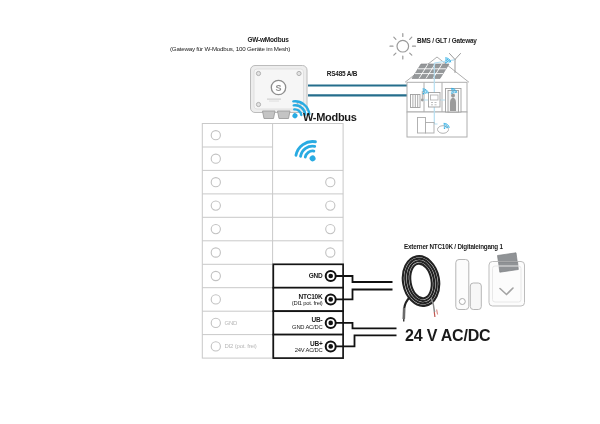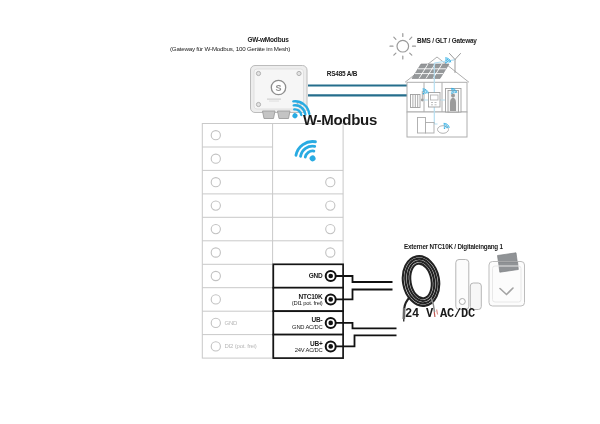--- a/index.html
+++ b/index.html
@@ -13,31 +13,31 @@
   .center{text-align:center;}
   .wifi-fill{fill:var(--wifi,#29ABE2);}
   .wifi-stroke{stroke:var(--wifi,#29ABE2);fill:none;stroke-linecap:round;}
   .bus-line{stroke:var(--bus,#256E8C);stroke-width:2.2;fill:none;}
   .wire{stroke:var(--wire,#111);stroke-width:1.8;fill:none;stroke-linejoin:miter;}
   .cyan-line{stroke:var(--bcyan,#B5DFF2);stroke-width:1.2;fill:none;}
   .gw-title{left:200px;top:36px;width:136px;font-size:6.5px;}
   .gw-subtitle{left:150px;top:44.5px;width:160px;font-size:6.2px;}
   .rs485{left:312px;top:69.5px;width:60px;font-size:6.4px;}
   .bms{left:417px;top:36.5px;font-size:6.4px;}
-  .wmodbus{left:303px;top:111px;font-size:15px;letter-spacing:-0.3px;}
+  .wmodbus{left:303px;top:111px;font-size:11px;letter-spacing:-0.3px;}
   .cell{
     position:absolute;left:272px;width:51.5px;height:23.5px;
     display:flex;flex-direction:column;justify-content:center;align-items:flex-end;
     padding-right:1px;box-sizing:border-box;
   }
   .cell .main{font-weight:bold;font-size:6.5px;line-height:1.12;letter-spacing:-0.2px;}
   .cell .sub{font-size:5.8px;line-height:1.05;letter-spacing:-0.2px;}
   .grey-lbl{color:#b8b8b8;font-size:6px;}
   .sensors-lbl{left:404px;top:243px;font-size:6.3px;}
-  .power-lbl{left:405px;top:307px;font-size:12px;letter-spacing:-0.2px;font-family:Liberation Mono, monospace;}
+  .power-lbl{left:405px;top:327px;font-size:16px;letter-spacing:-0.2px;}
   .logo-s{font:bold 9px "Liberation Sans",sans-serif;fill:#8d8d8d;}
 </style>
 </head>
 <body>
 
 <div class="canvas">
 
   <svg width="600" height="424" viewBox="0 0 600 424">
     <defs>
       <g id="wifi-glyph" fill="none">

